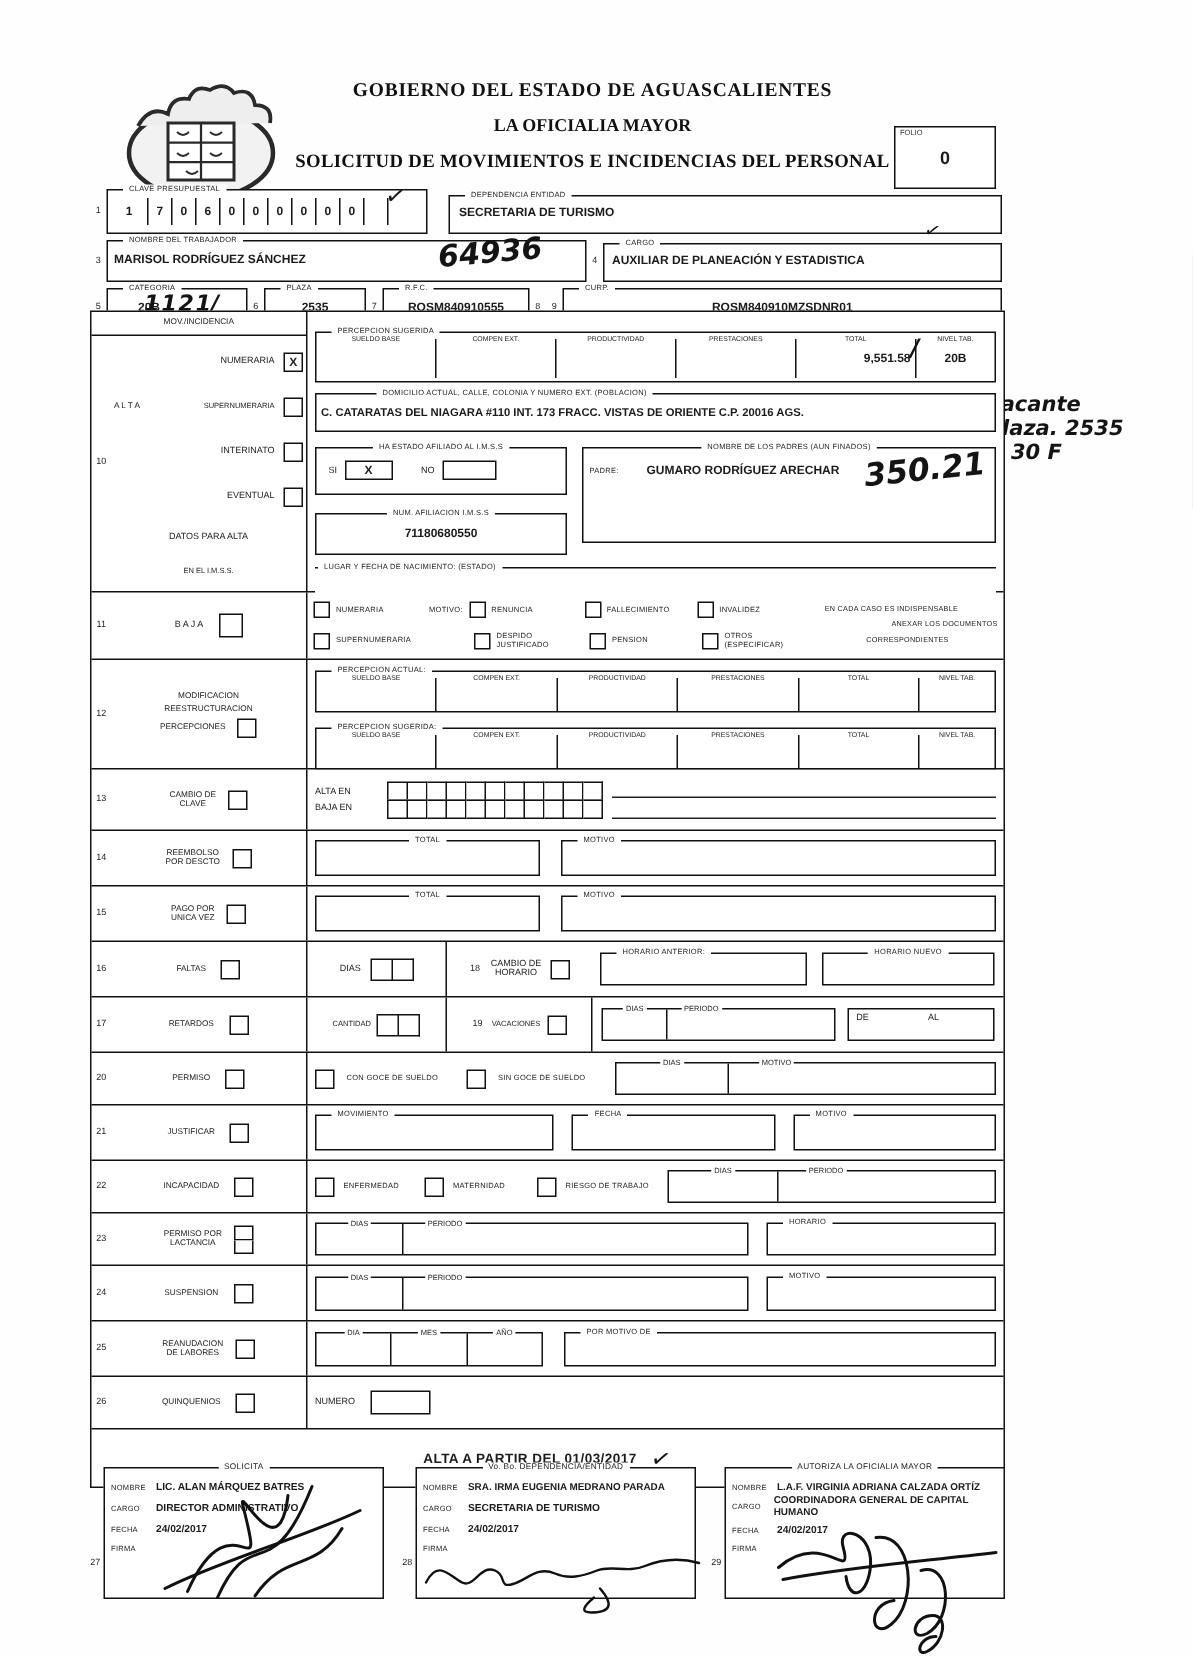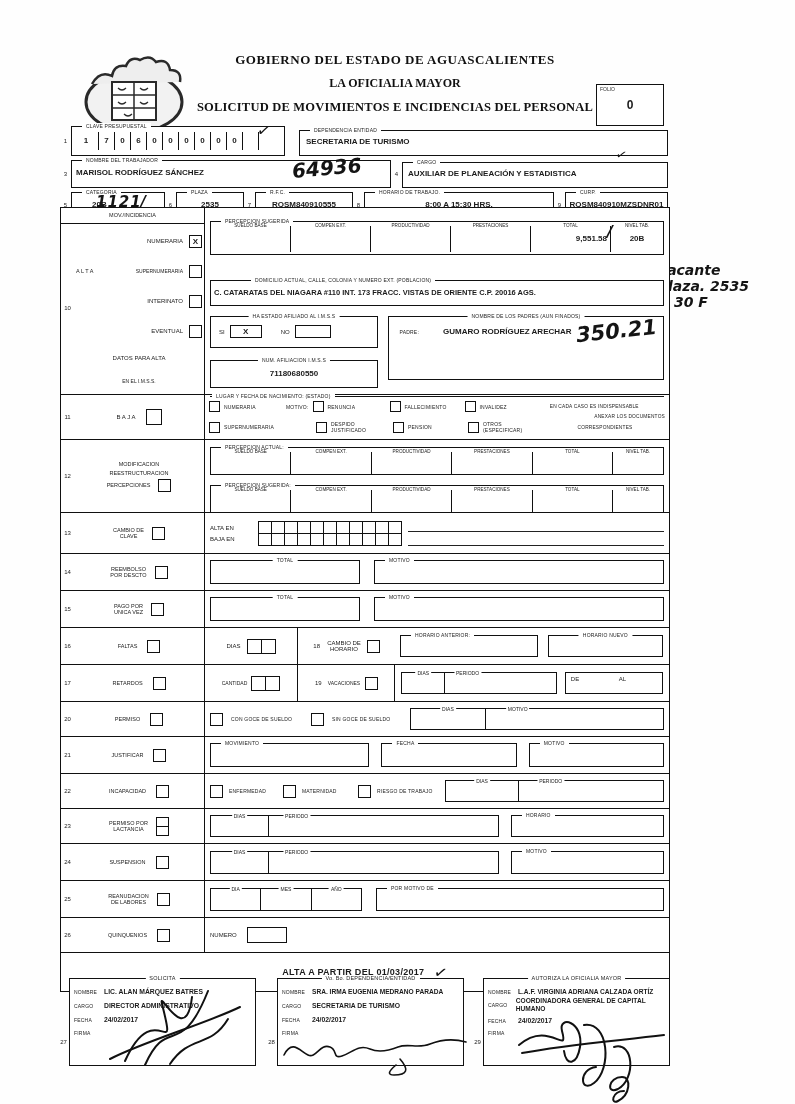--- a/index.html
+++ b/index.html
@@ -135,24 +135,20 @@
       <div class="fs" style="width:66px;height:24px;">
         <span class="fs-l">PLAZA</span>
         <div class="val" style="padding:7px 0 0 0;text-align:center;">2535</div>
       </div>
       <div class="num">7</div>
       <div class="fs" style="width:96px;height:24px;">
         <span class="fs-l">R.F.C.</span>
         <div class="val" style="padding:7px 0 0 0;text-align:center;">ROSM840910555</div>
       </div>
       <div class="num">8</div>
-      <div class="fs" style="width:188px;height:24px;">
-        <span class="fs-l">HORARIO DE TRABAJO.</span>
-        <div class="val" style="padding:7px 0 0 0;text-align:center;">8:00 A 15:30 HRS.</div>
-      </div>
       <div class="num">9</div>
       <div class="fs" style="flex:1;height:24px;">
         <span class="fs-l">CURP.</span>
         <div class="val" style="padding:7px 0 0 0;text-align:center;">ROSM840910MZSDNR01</div>
       </div>
     </div>
   </div>
 
   <span class="hw" style="position:absolute;left:96px;top:193px;font-size:15px;letter-spacing:1px;">1121</span>
 
@@ -216,21 +212,21 @@
               <div class="val" style="text-align:right;padding:8px 3px 0 0;">9,551.58</div>
               </div>
             <div class="slot" style="flex:0 0 52px;">
                 <span class="sl">NIVEL TAB.</span>
               <span class="hw" style="position:absolute;left:-4px;top:-4px;font-size:16px;">/</span>
               <div class="val" style="text-align:center;padding-top:8px;">20B</div>
               </div>
           </div>
         </div>
 
-        <div class="fs" style="margin-top:25px;height:24px;">
+        <div class="fs" style="margin-top:7px;height:24px;">
           <span class="fs-l" style="left:40px;">DOMICILIO ACTUAL, CALLE, COLONIA Y NUMERO EXT. (POBLACION)</span>
           <div class="val" style="font-size:7.5px;padding:7px 0 0 3px;">C. CATARATAS DEL NIAGARA #110 INT. 173   FRACC. VISTAS DE ORIENTE    C.P. 20016   AGS.</div>
         </div>
 
         <div class="flexr" style="margin-top:10px;align-items:flex-start;gap:10px;">
           <div style="width:168px;flex:none;">
             <div class="fs" style="height:30px;">
               <span class="fs-l fs-lc">HA ESTADO AFILIADO AL I.M.S.S</span>
               <div class="flexr" style="padding:8px 4px 0 8px;gap:5px;">
                 <span class="lbl6">SI</span>
@@ -239,21 +235,21 @@
                 <span class="cb" style="width:34px;"></span>
               </div>
             </div>
             <div class="fs" style="height:26px;margin-top:12px;">
               <span class="fs-l fs-lc">NUM. AFILIACION I.M.S.S</span>
               <div class="val" style="text-align:center;padding-top:8px;">71180680550</div>
             </div>
           </div>
           <div class="fs" style="flex:1;height:62px;">
             <span class="fs-l fs-lc">NOMBRE DE LOS PADRES (AUN  FINADOS)</span>
-            <div class="flexr" style="padding:10px 0 0 4px;gap:24px;text-align:right;">
+            <div class="flexr" style="padding:10px 0 0 4px;gap:12px;">
               <span class="lbl" style="font-size:5px;width:26px;">PADRE:</span>
               <span class="val">GUMARO RODRÍGUEZ ARECHAR</span>
             </div>
             <span class="hw" style="position:absolute;right:6px;top:2px;font-size:21px;transform:rotate(-6deg);">350.21</span>
           </div>
         </div>
 
         <div class="fs" style="margin-top:8px;height:22px;border-left:none;border-right:none;border-bottom:none;border-top:1.2px solid #111;">
           <span class="fs-l" style="left:2px;">LUGAR Y FECHA DE NACIMIENTO: (ESTADO)</span>
         </div>

